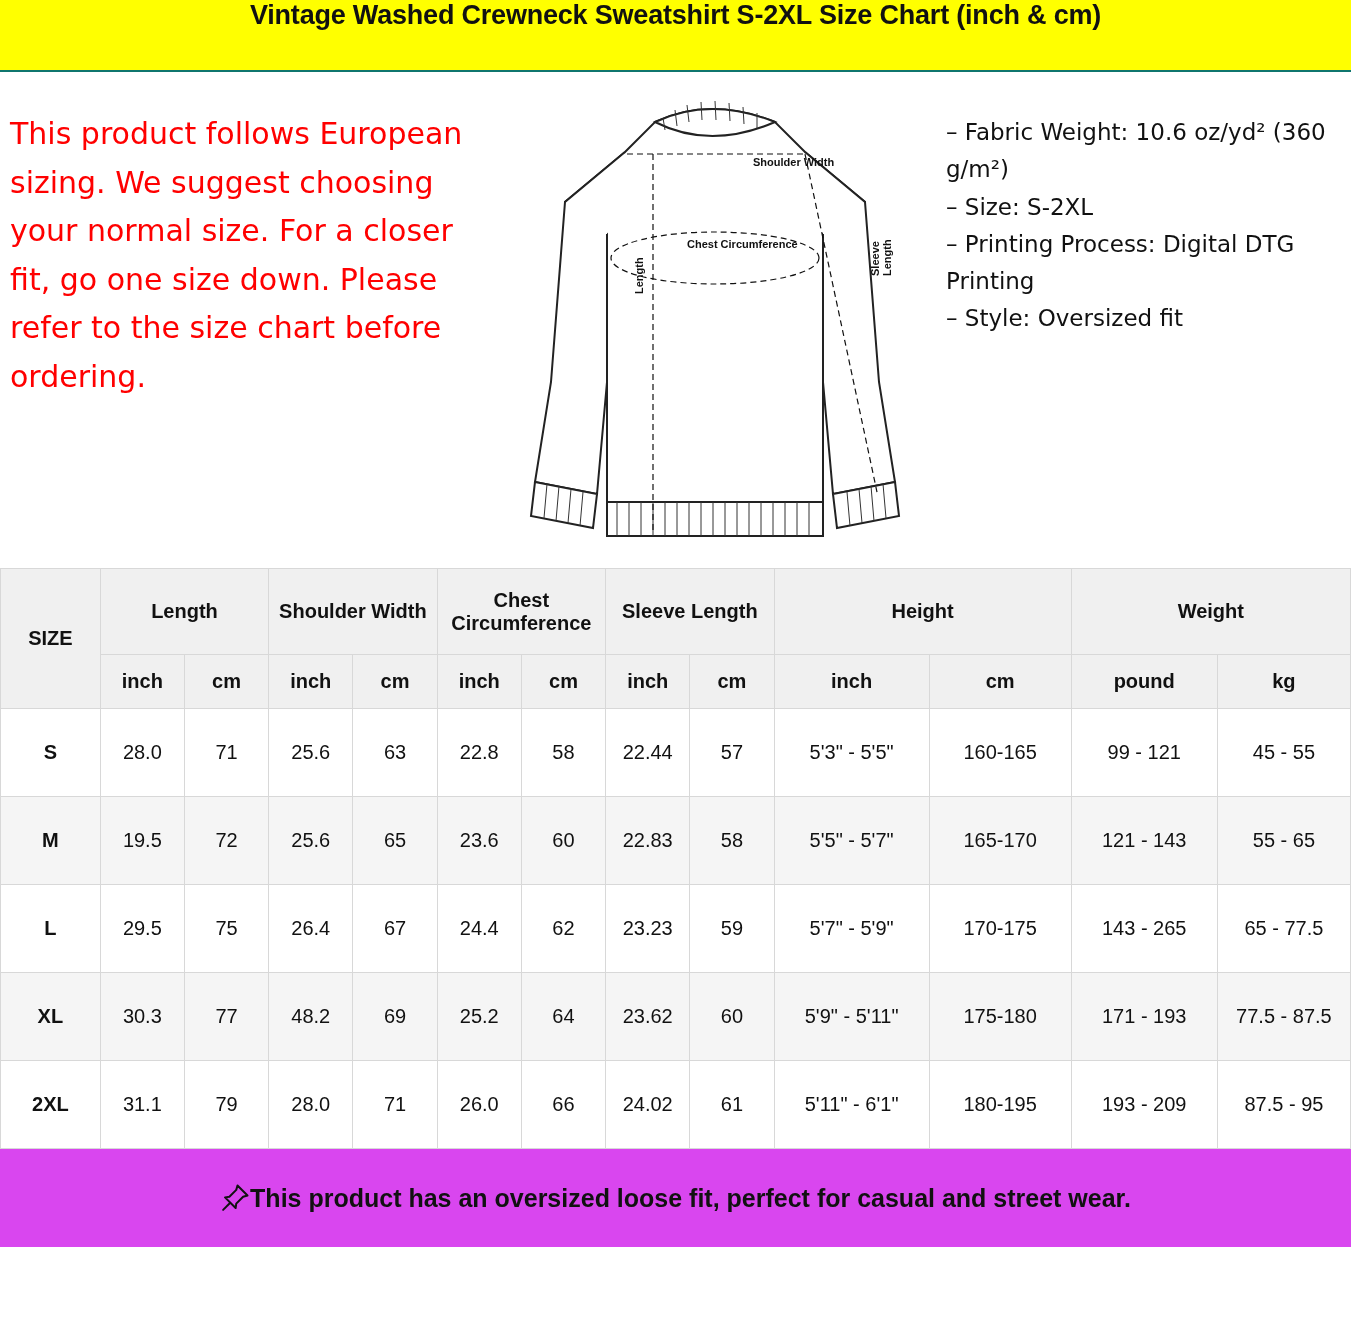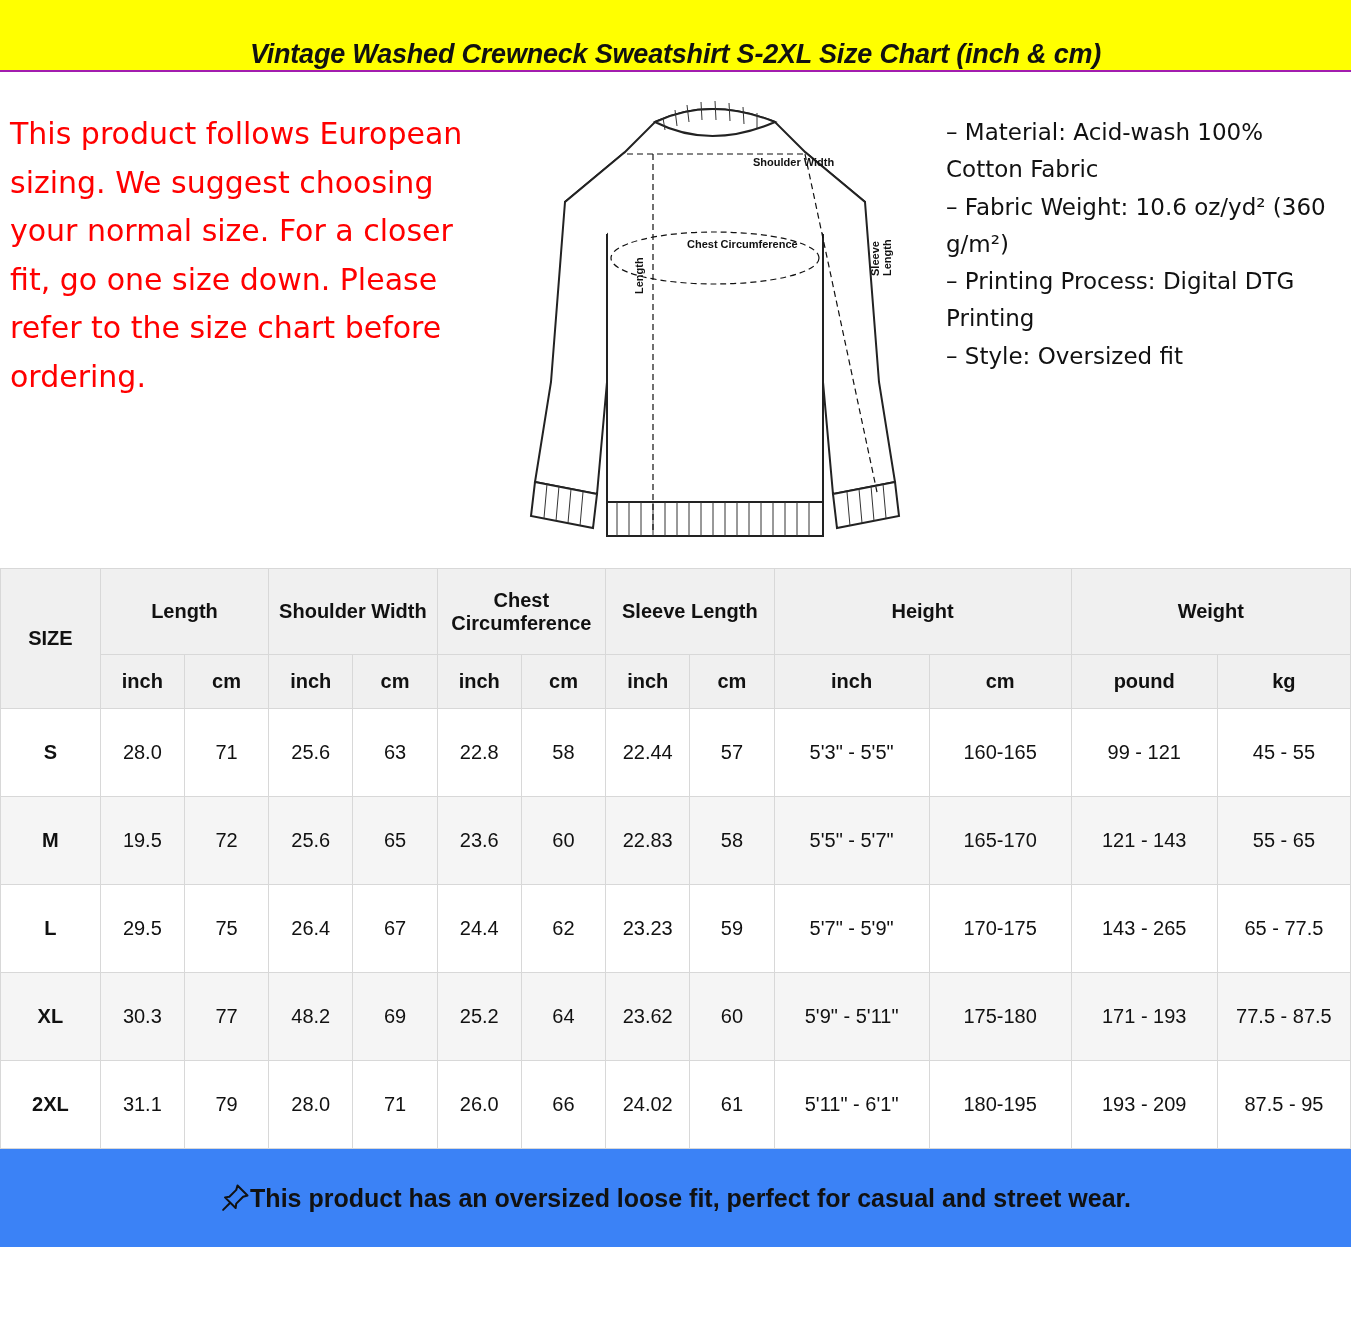--- a/index.html
+++ b/index.html
@@ -14,24 +14,23 @@
     position: relative;
     background: #ffffff;
     overflow: hidden;
   }
 
   
   .banner {
     height: 72px;
     background: #ffff00;
     display: flex;
-    align-items: flex-end;
+    align-items: flex-start;
     justify-content: center;
-    border-bottom: 2px solid #a21caf;
-    font-style: italic;
+    border-bottom: 2px solid #0f766e;
   }
   .banner-title {
     font-size: 27px;
     font-weight: bold;
     color: #111111;
     letter-spacing: -0.2px;
     text-align: center;
   }
 
   
@@ -105,21 +104,21 @@
   col.c-hcm    { width: 128px; }
   col.c-wlb    { width: 132px; }
   col.c-wkg    { width: 120px; }
 
   
   .footer {
     height: 98px;
     display: flex;
     align-items: center;
     justify-content: center;
-    background: #3b82f6;
+    background: #d946ef;
   }
   .footer-text {
     font-size: 25px;
     font-weight: bold;
     color: #111111;
   }
   .pin-icon { width: 30px; height: 30px; }
 
   
   .garment { position: relative; width: 420px; height: 470px; }
@@ -212,22 +211,22 @@
           <line x1="300" y1="72" x2="372" y2="410" stroke="#111" stroke-width="1.2" stroke-dasharray="6 4"></line>
         </svg>
         <div class="lbl lbl-shoulder">Shoulder Width</div>
         <div class="lbl lbl-chest">Chest Circumference</div>
         <div class="lbl lbl-length">Length</div>
         <div class="lbl lbl-sleeve">Sleeve Length</div>
       </div>
     </div>
 
     <div class="col-right">
-      <div class="spec-line">– Material: Acid-wash 100% Cotton Fabric</div>
       <div class="spec-line">– Fabric Weight: 10.6 oz/yd² (360 g/m²)</div>
+      <div class="spec-line">– Size: S-2XL</div>
       <div class="spec-line">– Printing Process: Digital DTG Printing</div>
       <div class="spec-line">– Style: Oversized fit</div>
     </div>
   </div>
 
   <table class="size-table">
     <colgroup>
       <col class="c-size">
         <col class="c-num">
         <col class="c-num">

